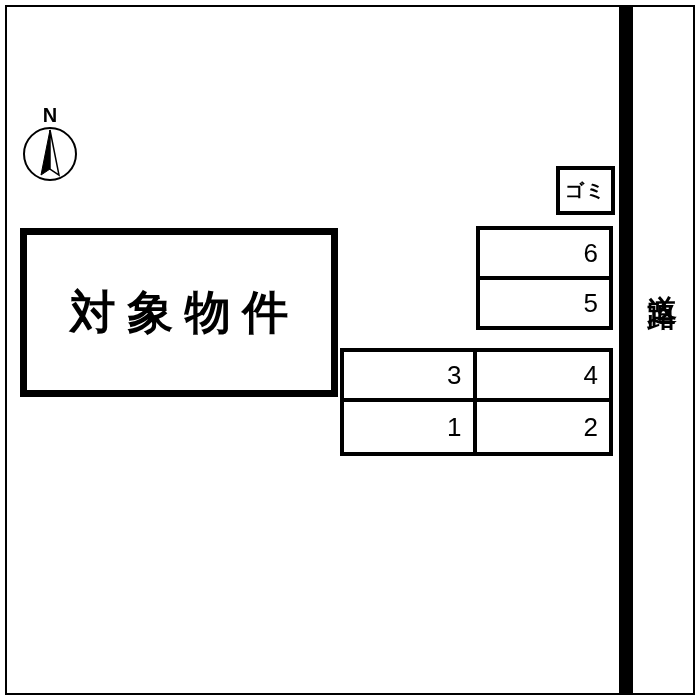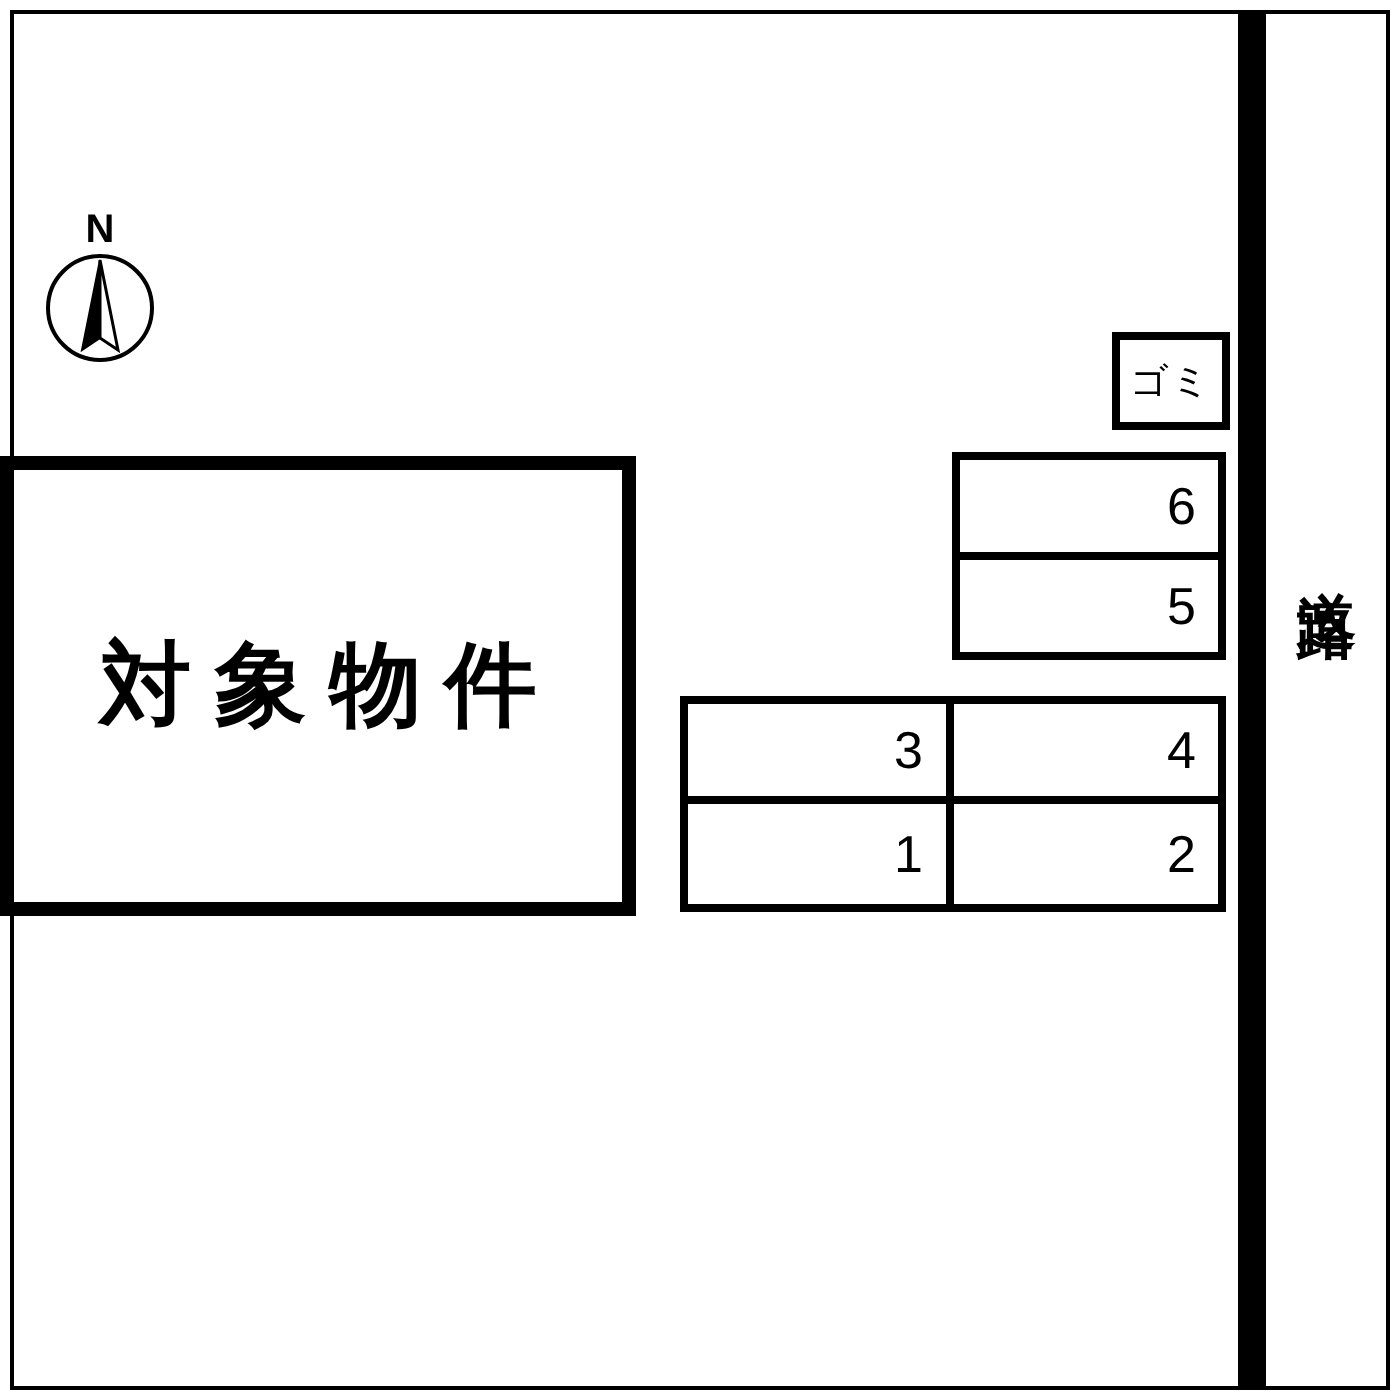--- a/index.html
+++ b/index.html
@@ -24,35 +24,35 @@
   .compass{
     position:absolute;left:21px;top:104px;width:58px;
     text-align:center;
   }
   .compass-n{
     font-size:20px;font-weight:bold;line-height:22px;
   }
   .compass svg{display:block;margin:0 auto;}
   
   .property-box{
-    position:absolute;left:0;top:228px;width:318px;height:230px;
+    position:absolute;left:20px;top:228px;width:318px;height:169px;
     border:7px solid var(--line);box-sizing:border-box;
     display:flex;align-items:center;justify-content:center;
   }
   .property-label{
     font-size:46px;font-weight:bold;
     letter-spacing:0.25em;padding-left:0.25em;
     white-space:nowrap;
   }
   
   .garbage-box{
     position:absolute;left:556px;top:166px;width:59px;height:49px;
     border:4px solid var(--line);box-sizing:border-box;
     display:flex;align-items:center;justify-content:center;
-    font-size:19px;font-weight:normal;letter-spacing:1px;
+    font-size:19px;font-weight:bold;letter-spacing:1px;
   }
   
   .upper-block{
     position:absolute;left:476px;top:226px;width:137px;height:104px;
     border:4px solid var(--line);box-sizing:border-box;
     display:flex;flex-direction:column;background:var(--bg);
   }
   .upper-block .space{
     flex:1;display:flex;align-items:center;justify-content:flex-end;
     padding-right:11px;font-size:26px;

